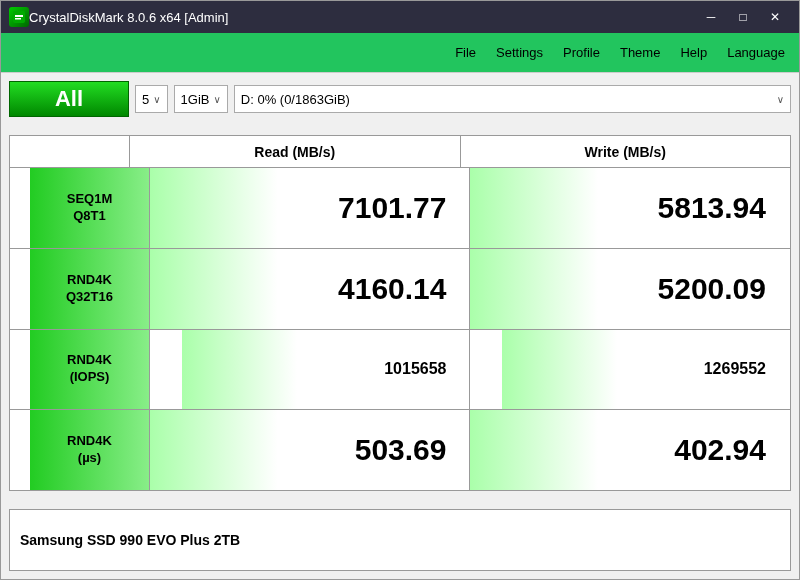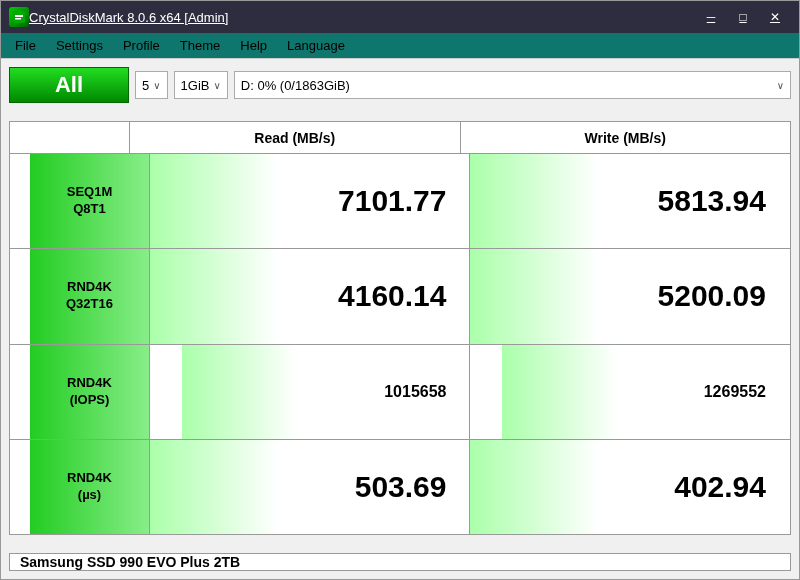--- a/index.html
+++ b/index.html
@@ -23,21 +23,20 @@
 
     
     .titlebar {
       background: #2d2d3f;
       color: white;
       display: flex;
       align-items: center;
       height: 32px;
       padding: 10px 8px;
       flex-shrink: 0;
-      text-decoration: underline;
     }
 
     .titlebar-title {
       flex: 1;
       font-size: 13px;
       color: white;
     }
 
     .titlebar-controls {
       display: flex;
@@ -52,27 +51,28 @@
       justify-content: center;
       color: white;
       font-size: 12px;
       cursor: pointer;
       background: transparent;
       border: none;
     }
 
     
     .menubar {
-      background: #0f766e;
-      display: flex;
-      align-items: center;
-      height: 26px;
+      background: #22c55e;
+      display: flex;
+      align-items: center;
+      height: 40px;
       padding: 0 4px;
       border-bottom: 1px solid #ccc;
       flex-shrink: 0;
+      justify-content: flex-end;
     }
 
     .menubar-item {
       padding: 2px 10px;
       font-size: 13px;
       color: #000;
       cursor: pointer;
       height: 100%;
       display: flex;
       align-items: center;
@@ -225,21 +225,21 @@
     .bench-row-read.large-font,
     .bench-row-write.large-font {
       font-size: 16px;
       margin-left: 32px;
     }
 
     
     .footer {
       background: white;
       border: 1px solid #999;
-      padding: 0 10px;
+      padding: 22px 10px;
       font-size: 14px;
       font-weight: bold;
       color: #000;
     }
 
     
     .app-icon {
       width: 20px;
       height: 20px;
       background: linear-gradient(135deg, #00cc00, #006600);

